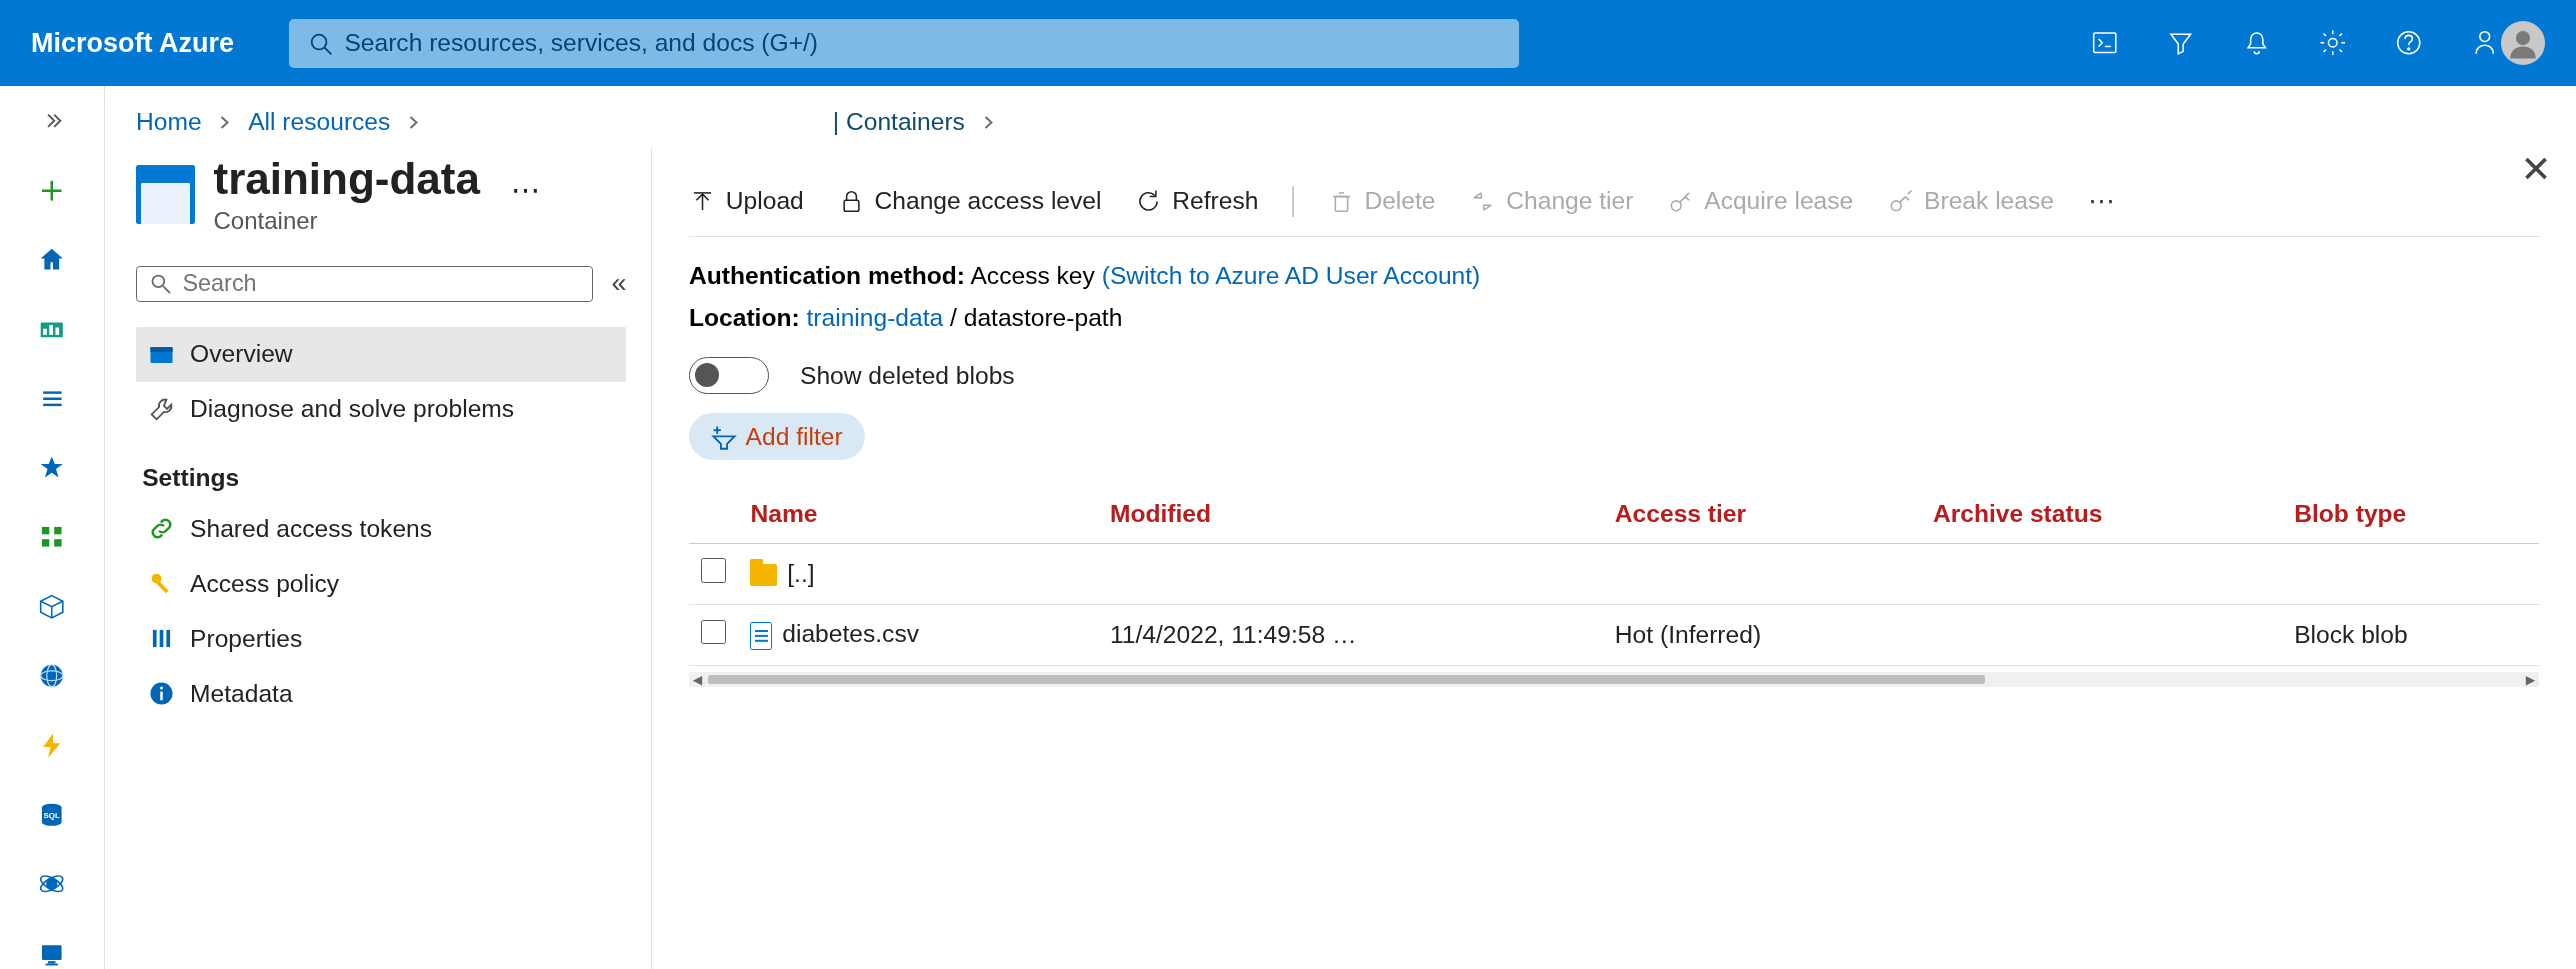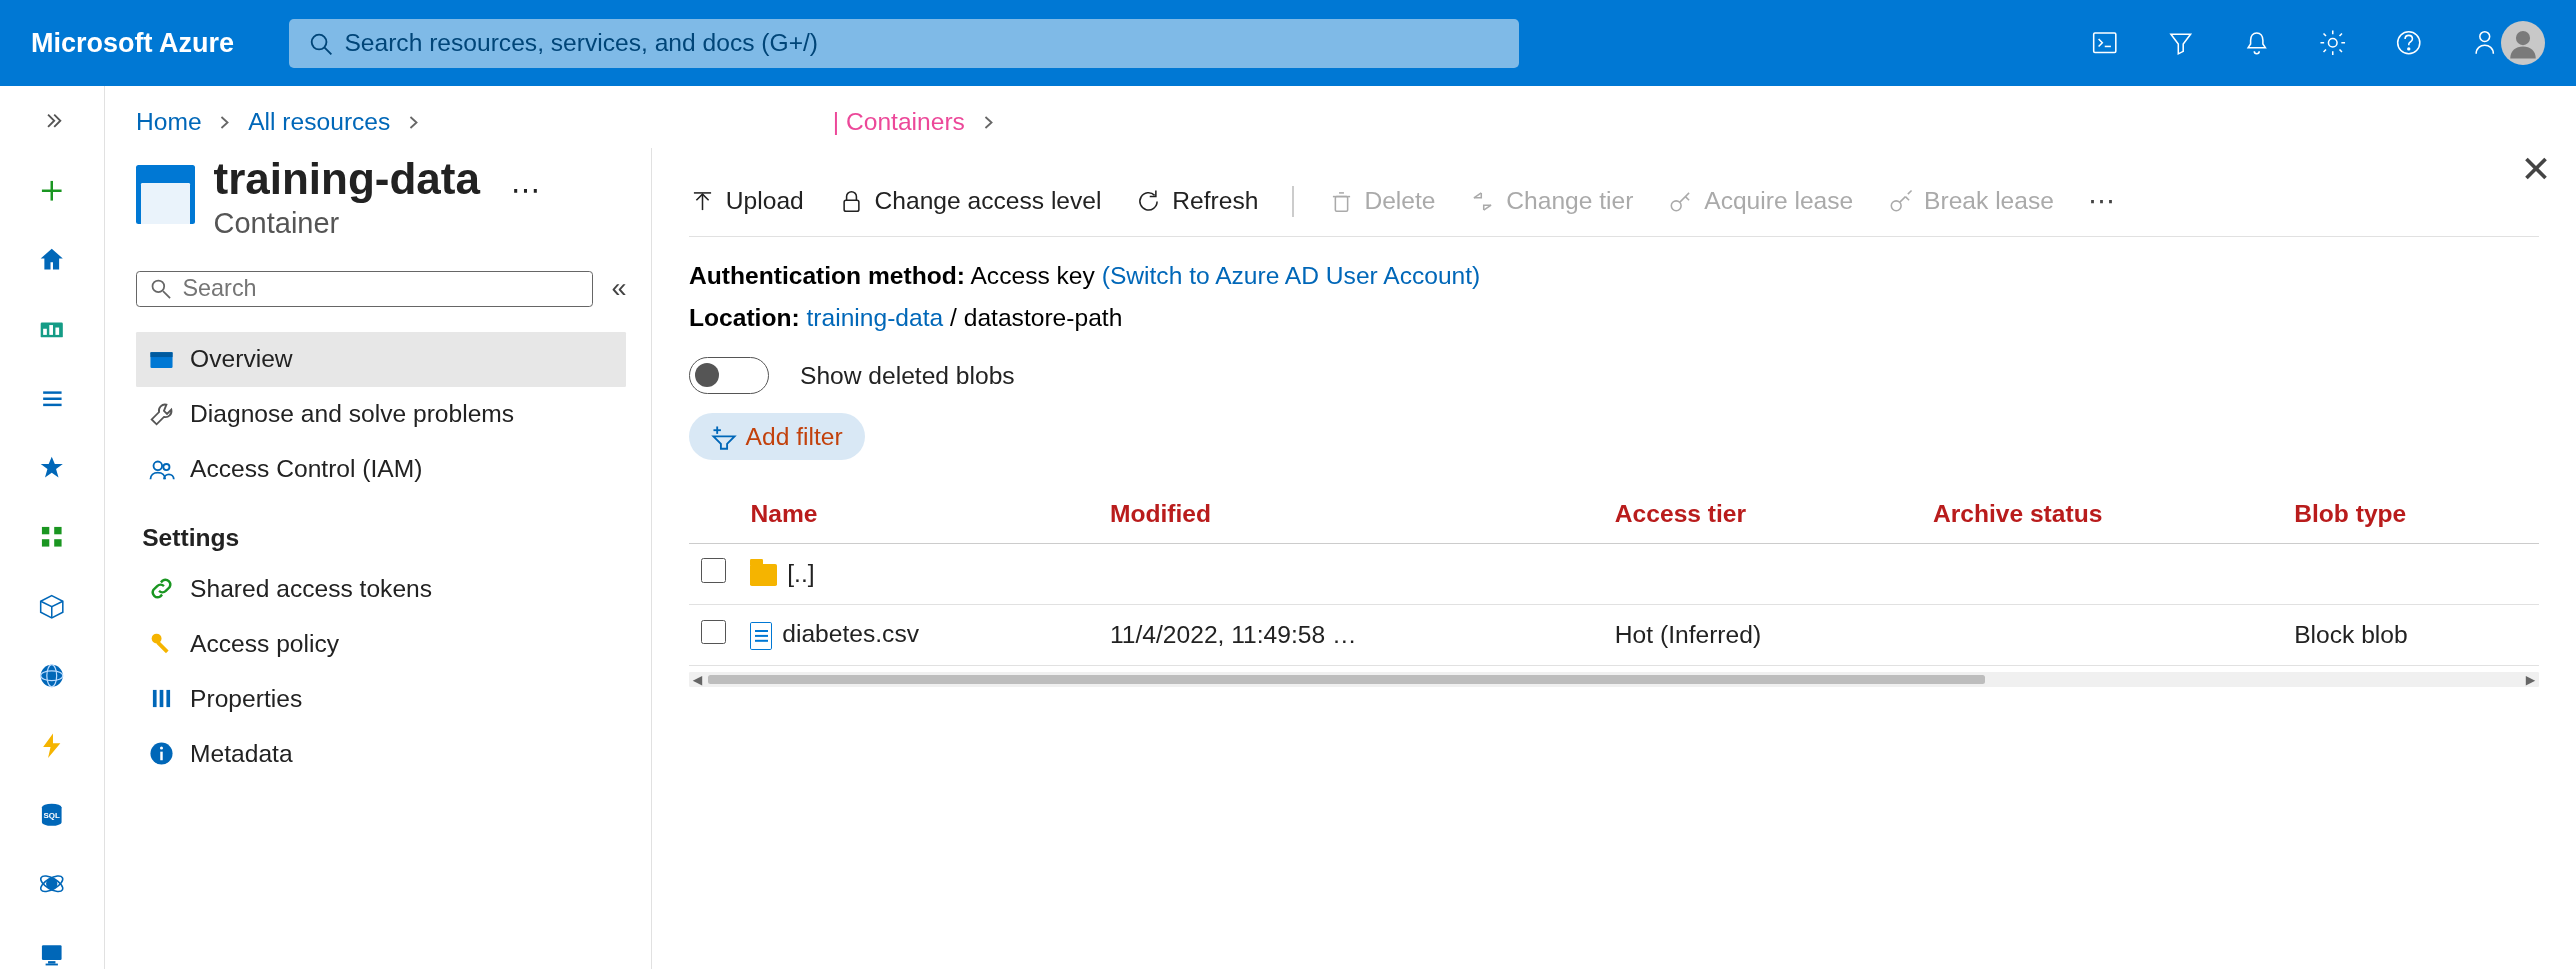--- a/index.html
+++ b/index.html
@@ -35,21 +35,21 @@
   .chev { width: 17px; height: 17px; stroke: #666; stroke-width: 3; fill: none; }
 
   .columns { flex: 1; display: flex; }
 
   
   .resnav { width: 547px; border-right: 0.6px solid #e1e1e1; padding: 6.2px 24.6px 0 31px; }
   .page-head { display: flex; align-items: flex-start; gap: 18.5px; }
   .page-icon { width: 59px; height: 59px; background: #0078d4; border-radius: 2.5px; display: flex; align-items: flex-end; justify-content: center; margin-top: 11px; }
   .page-icon .inner { width: 49px; height: 41px; background: #eaf3fb; border-radius: 1.2px 1.2px 0 0; }
   .page-title { font-size: 44px; font-weight: 600; color: #222; }
-  .page-subtitle { font-size: 29px; color: #555; margin-top: 2.5px; }
+  .page-subtitle { font-size: 24px; color: #555; margin-top: 2.5px; }
   .page-head-dots { font-size: 29.5px; color: #222; margin-left: 12.3px; margin-top: 18.5px; cursor: pointer; }
 
   .nav-search-row { display: flex; align-items: center; margin-top: 31px; gap: 18.5px; }
   .nav-search { flex: 1; height: 36px; border: 1.2px solid #666; border-radius: 3.7px; display: flex; align-items: center; padding: 0 12.3px; }
   .nav-search svg { width: 23.4px; height: 23.4px; stroke: #666; stroke-width: 3; fill: none; }
   .nav-search input { flex: 1; border: none; outline: none; font-size: 23.4px; margin-left: 9.8px; }
   .collapse-chev { font-size: 27px; color: #444; cursor: pointer; }
 
   .nav-list { margin-top: 24.6px; }
   .nav-item { display: flex; align-items: center; gap: 14.8px; padding: 13.5px 12.3px; font-size: 24.6px; color: #222; cursor: pointer; border-radius: 1.2px; }
@@ -250,21 +250,21 @@
     <div class="breadcrumb">
       <a>Home</a>
       <svg class="chev" viewBox="0 0 28 28">
           <polyline points="9,5 19,14 9,23"></polyline>
         </svg>
       <a>All resources</a>
       <svg class="chev" viewBox="0 0 28 28">
           <polyline points="9,5 19,14 9,23"></polyline>
         </svg>
       <span style="width:381px"></span>
-      <span class="plain" style="color:#ec4899">| Containers</span>
+      <span class="plain" style="color:#0c4a6e">| Containers</span>
       <svg class="chev" viewBox="0 0 28 28">
           <polyline points="9,5 19,14 9,23"></polyline>
         </svg>
     </div>
 
     <div class="columns">
 
       <div class="resnav">
         <div class="page-head">
           <div class="page-icon">
@@ -294,29 +294,20 @@
                 <rect x="4" y="10" width="36" height="26" rx="2"></rect>
                 <rect x="4" y="10" width="36" height="8" fill="#005a9e"></rect>
               </svg>
             <span>Overview</span>
           </div>
           <div class="nav-item">
             <svg viewBox="0 0 44 44" fill="none" stroke="#555" stroke-width="3">
                 <path d="M30 6a10 10 0 0 0-12 12L6 30l8 8 12-12a10 10 0 0 0 12-12l-7 7-5-5z"></path>
               </svg>
             <span>Diagnose and solve problems</span>
-          </div>
-          <div class="nav-item">
-            <svg viewBox="0 0 44 44" fill="none" stroke="#0067b8" stroke-width="3">
-                <circle cx="16" cy="16" r="7"></circle>
-                <circle cx="30" cy="18" r="5"></circle>
-                <path d="M4 38c0-7 5-11 12-11s12 4 12 11"></path>
-                <path d="M26 38c0-5 4-8 8-8s8 3 8 8"></path>
-              </svg>
-            <span>Access Control (IAM)</span>
           </div>
 
           <div class="nav-section">Settings</div>
 
           <div class="nav-item">
             <svg viewBox="0 0 44 44" fill="none" stroke="#1a9621" stroke-width="4">
                 <path d="M18 26a8 8 0 0 0 11 0l6-6a8 8 0 0 0-11-11l-3 3"></path>
                 <path d="M26 18a8 8 0 0 0-11 0l-6 6a8 8 0 0 0 11 11l3-3"></path>
               </svg>
             <span>Shared access tokens</span>

